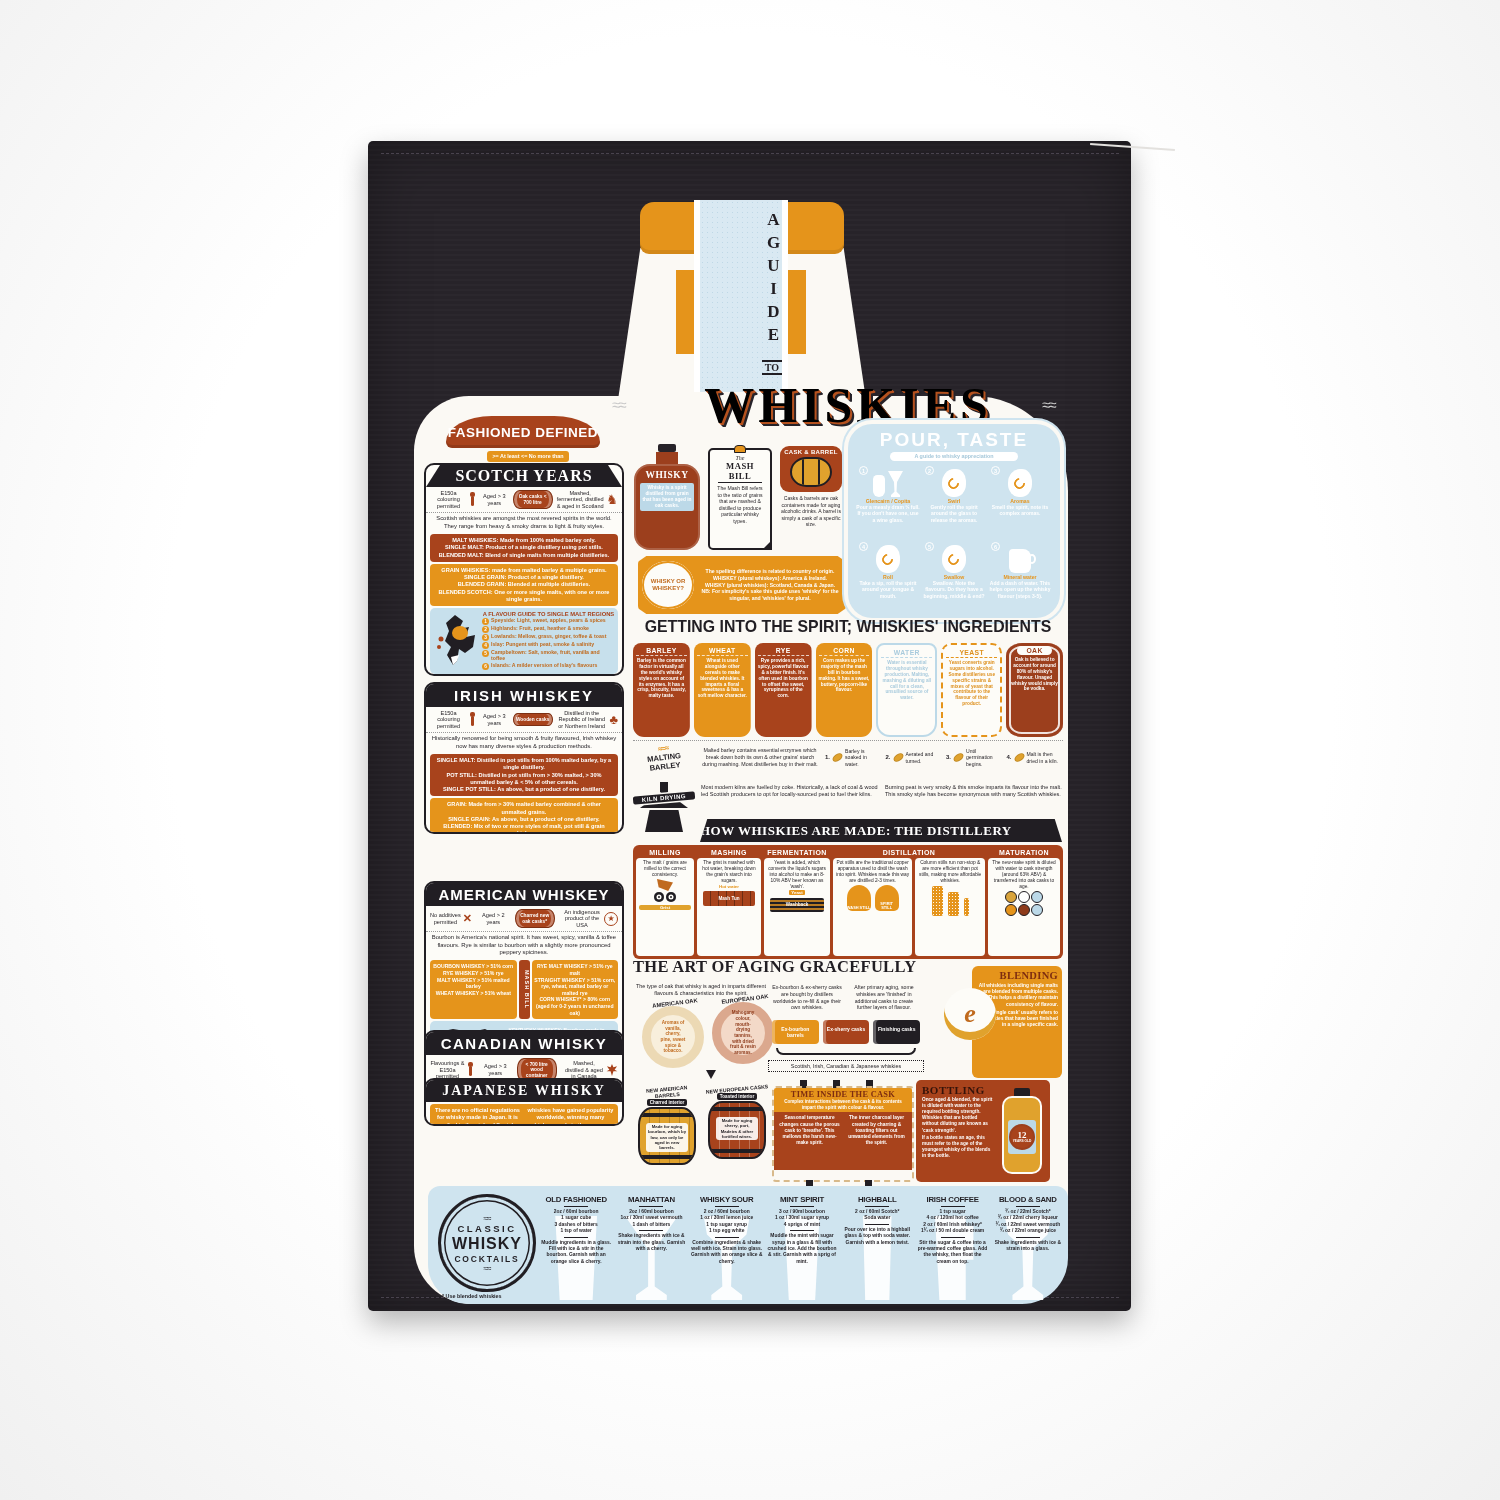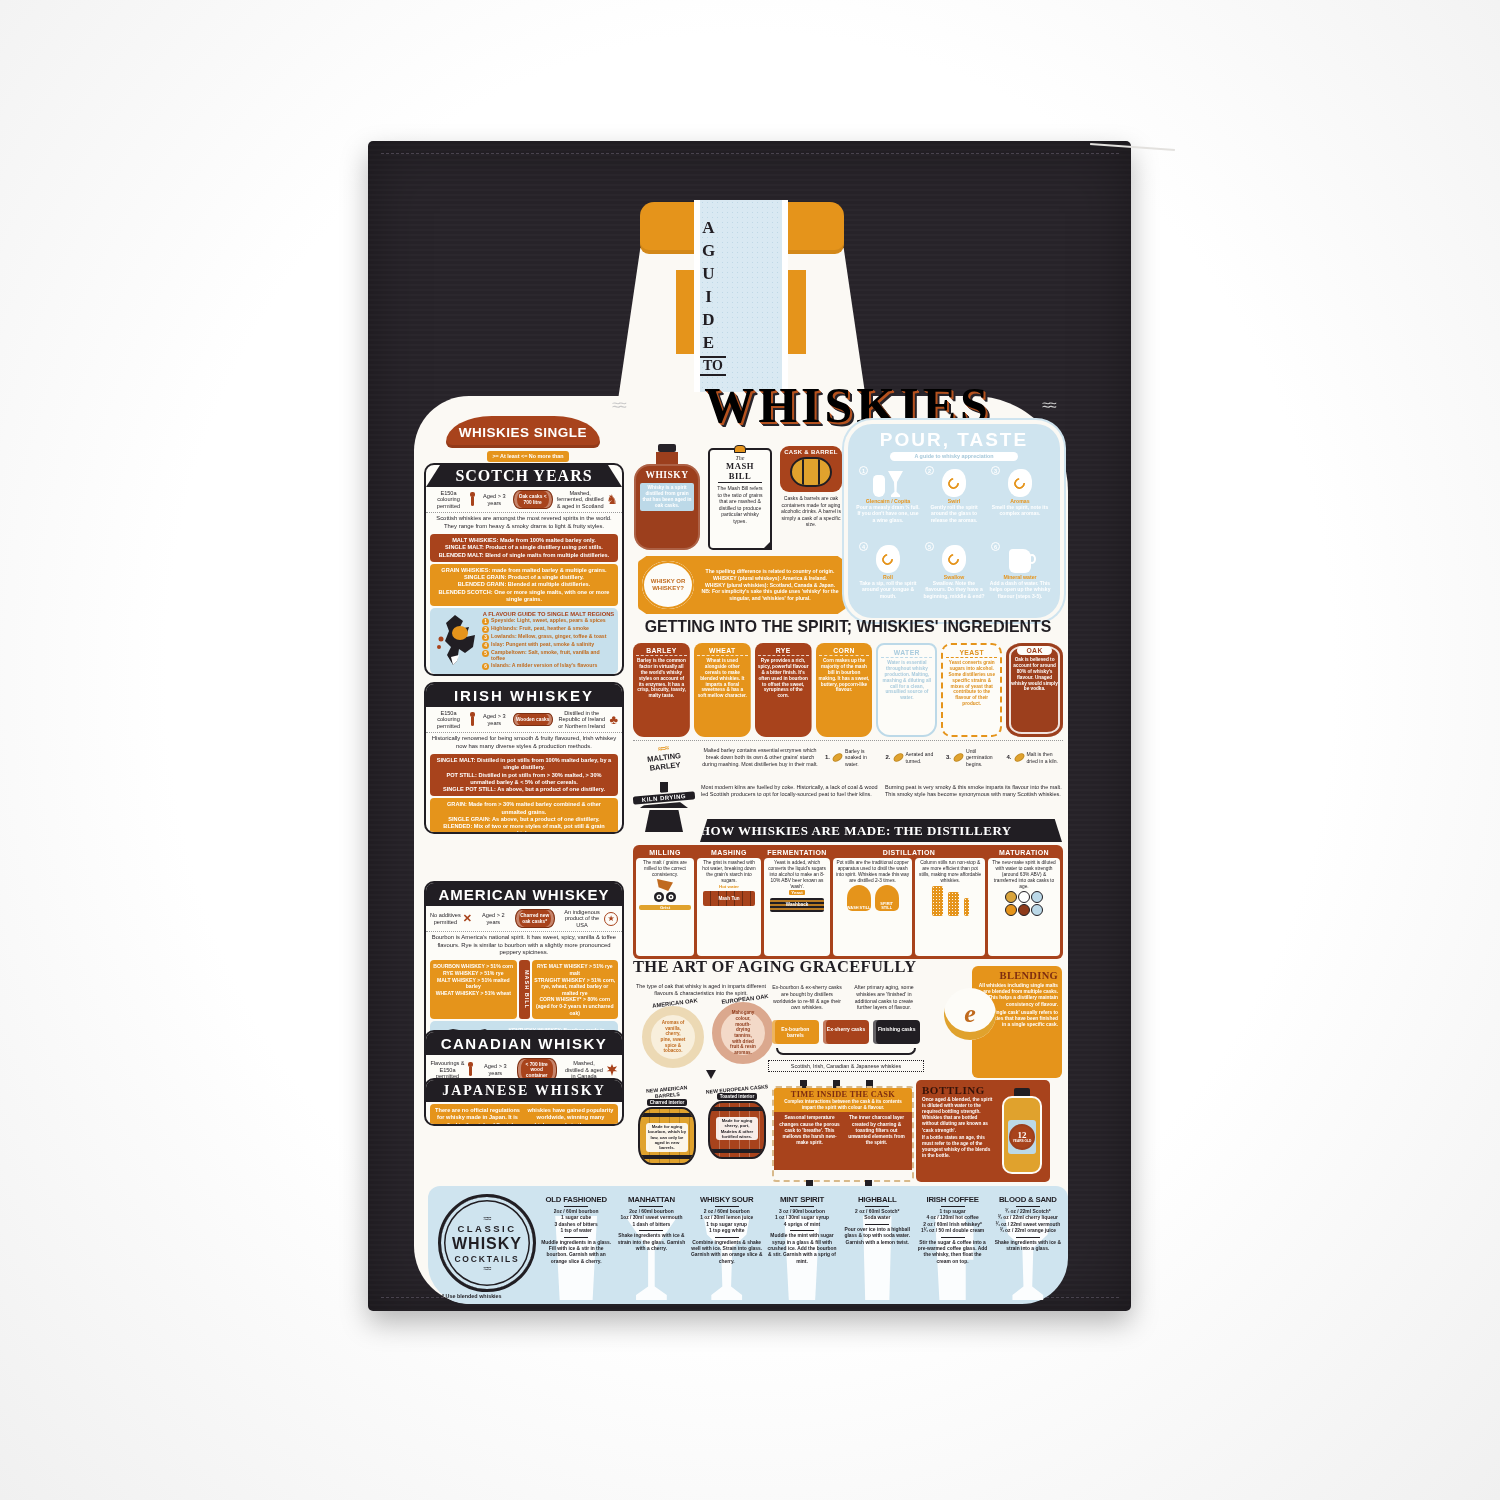--- a/index.html
+++ b/index.html
@@ -17,24 +17,24 @@
   .thread{left:1090px;top:146px;width:85px;height:0;border-top:2px solid #e3e1de;transform:rotate(4deg)}
   .bottle-body{left:414px;top:396px;width:654px;height:908px;background:#fbf9f4;border-radius:55px 95px 58px 58px}
   .bottle-neck{left:618px;top:248px;width:248px;height:152px;background:#fbf9f4;
                clip-path:polygon(9% 0,91% 0,100% 100%,0 100%)}
   .cap{left:640px;top:202px;width:204px;height:52px;background:#e5941b;border-radius:14px 14px 9px 9px;
        box-shadow:inset 0 -4px 0 rgba(0,0,0,.08)}
   .neck-tab{top:270px;width:22px;height:84px;background:#e5941b}
   .neck-band{left:694px;top:200px;width:94px;height:192px;background:#d9e9f2;
              border-left:6px solid #fff;border-right:6px solid #fff;
              background-image:radial-gradient(#bed8e6 .8px, transparent .8px);background-size:5px 5px;
-             display:flex;flex-direction:column;align-items:flex-start;padding-top:16px}
+             display:flex;flex-direction:column;align-items:flex-end;padding-top:8px}
   .neck-word{width:17px;word-break:break-all;line-height:23px;font-size:17px;font-weight:700;
              font-family:"Liberation Serif",serif;text-align:center;color:#211e23}
-  .neck-to{margin-top:2px;font-size:14px;font-weight:700;font-family:"Liberation Serif",serif;
+  .neck-to{margin-top:14px;font-size:10px;font-weight:700;font-family:"Liberation Serif",serif;
            border-top:2px solid #211e23;border-bottom:2px solid #211e23;padding:0 3px}
   .big-title{left:608px;top:376px;width:480px;text-align:center;font-family:"Liberation Serif",serif;
              font-weight:700;font-size:50px;letter-spacing:4px;color:#000000;
              text-shadow:1px 1px 0 #b5521f,2px 2px 0 #b5521f,3px 3px 0 #272329,4px 4px 0 #272329}
   .squig{font-size:15px;color:#c9c9c9;letter-spacing:-2px}
 
   
   .banner{left:446px;top:416px;width:154px;height:32px;background:#a8431c;color:#fff;
           border-radius:60px 60px 8px 8px/34px 34px 8px 8px;text-align:center;
           font-weight:700;font-size:13.5px;line-height:34px;letter-spacing:.5px;
@@ -310,21 +310,21 @@
 <div class="abs neck-tab" style="left:676px"></div>
 <div class="abs neck-tab" style="left:784px"></div>
 <div class="abs neck-band">
   <div class="neck-word">A GUIDE</div>
   <div class="neck-to">TO</div>
 </div>
 <div class="abs big-title">WHISKIES</div>
 <div class="abs squig" style="left:612px;top:396px">≈≈</div>
 <div class="abs squig" style="left:1042px;top:396px">≈≈</div>
 
-<div class="abs banner">WHISKIES SINGLE</div>
+<div class="abs banner">FASHIONED DEFINED</div>
 <div class="abs keypill">&gt;= At least   &lt;= No more than</div>
 
 <div class="abs lp" style="top:463px;height:213px">
   <div class="lp-head serifh" style="font-size:16px;padding:2px 0;clip-path:polygon(14px 0,calc(100% - 14px) 0,100% 100%,0 100%)">SCOTCH YEARS</div>
   <div class="rules">
     <div class="rule" style="width:46px">
       <span>E150a colouring permitted</span>
       <span class="dropper">
           <i></i>
           <b></b>

